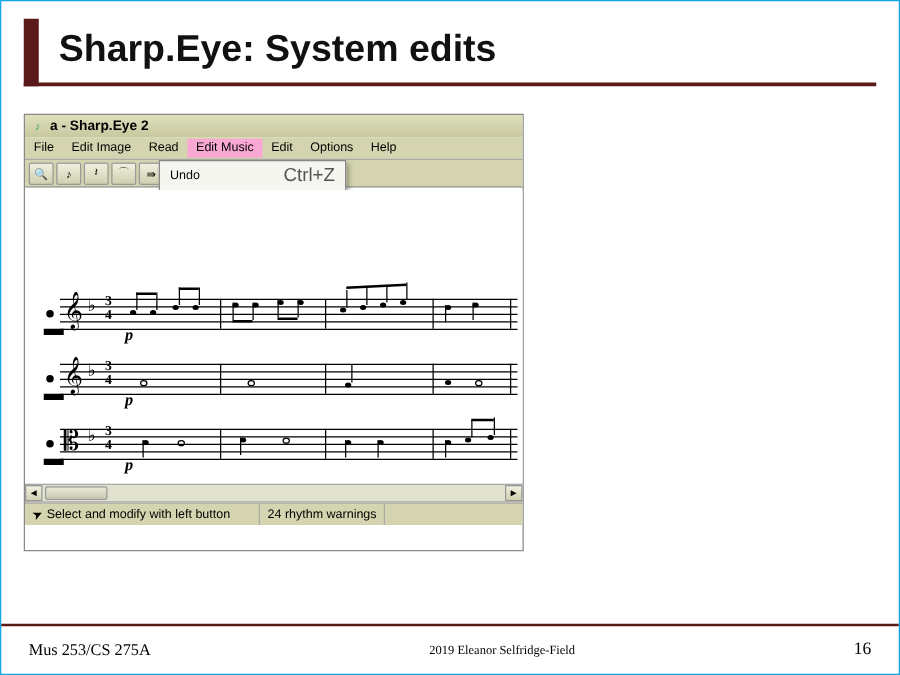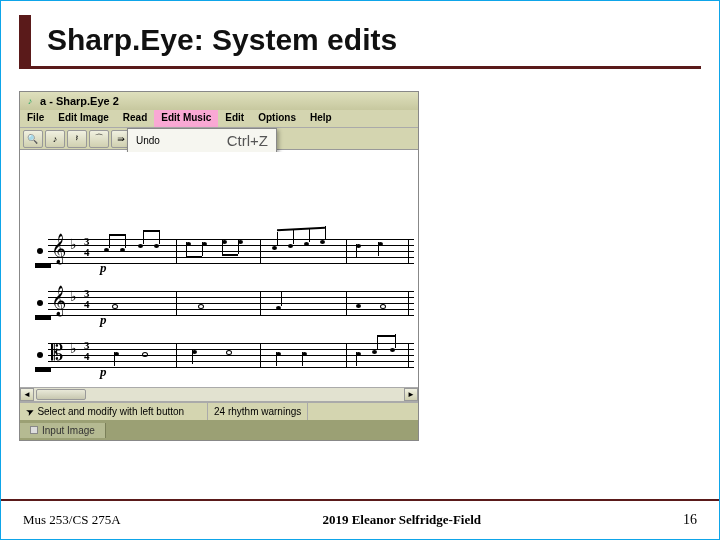--- a/index.html
+++ b/index.html
@@ -63,23 +63,23 @@
     width: 12px; height: 12px;
     display: flex; align-items: center; justify-content: center;
     font-size: 9px;
     color: #3a6;
     font-weight: bold;
   }
   .menubar {
     height: 18px;
     background: #d4d5b0;
     display: flex;
+    align-items: center;
     font-size: 10px;
     border-bottom: 1px solid #aaa;
-    font-weight: bold;
   }
   .menu-item {
     padding: 2px 7px;
     cursor: default;
   }
   .menu-item.open {
     background: #f9a8d4;
   }
   .toolbar {
     height: 22px;
@@ -330,21 +330,21 @@
     bottom: 0;
     height: 40px;
     border-top: 2px solid #5a1a1a;
     display: flex;
     align-items: center;
     justify-content: space-between;
     padding: 0 22px;
     font-family: "Times New Roman", serif;
   }
   .footer .fL { font-size: 13px; }
-  .footer .fC { font-size: 13px; font-weight: bold; }
+  .footer .fC { font-size: 10px; }
   .footer .fR { font-size: 14px; }
 </style>
 </head>
 <body>
 
 <div class="slide">
 
   <div class="title-area">
     <div class="slide-title">Sharp.Eye: System edits</div>
   </div>
@@ -578,26 +578,20 @@
     <div class="statusbar">
       <div class="status-cell">
         <span class="pointer-icon">➤</span>
         <span>Select and modify with left button</span>
       </div>
       <div class="status-cell">
         <span>24 rhythm warnings</span>
       </div>
     </div>
 
-    <div class="bottom-tab">
-      <div class="tab">
-        <span class="sq"></span>
-        <span>Input Image</span>
-      </div>
-    </div>
 
   </div>
 
   <div class="footer">
     <span class="fL">Mus 253/CS 275A</span>
     <span class="fC">2019 Eleanor Selfridge-Field</span>
     <span class="fR">16</span>
   </div>
 
 </div>

